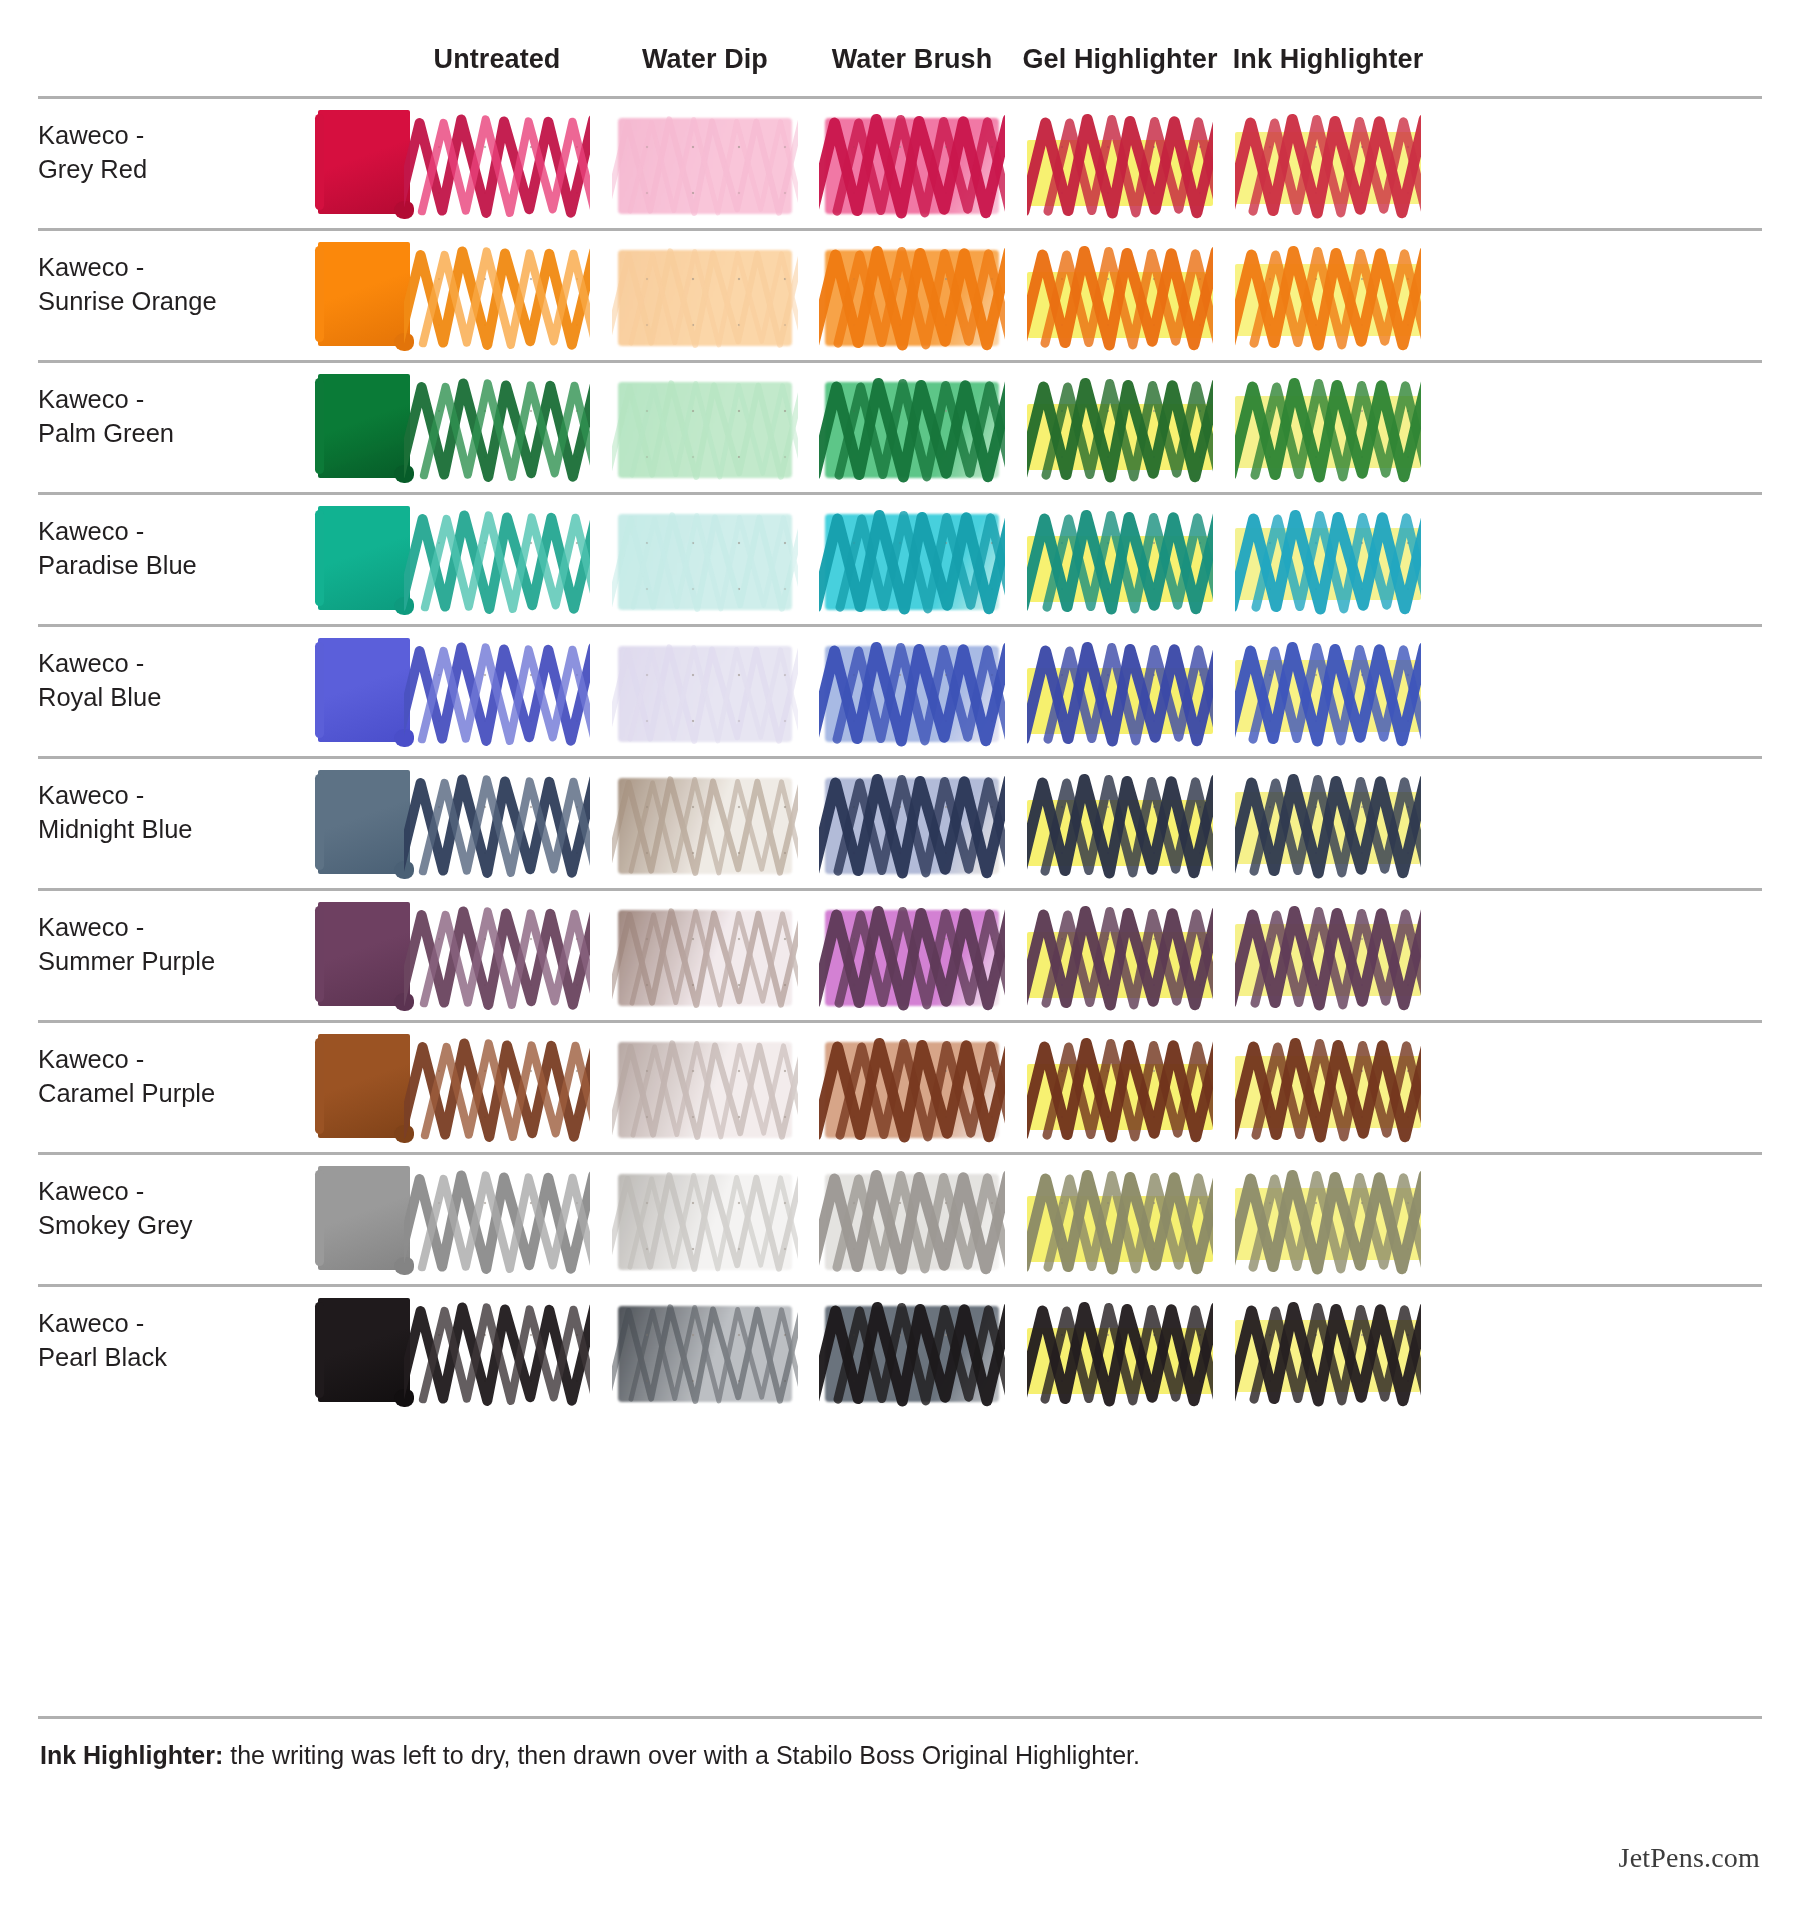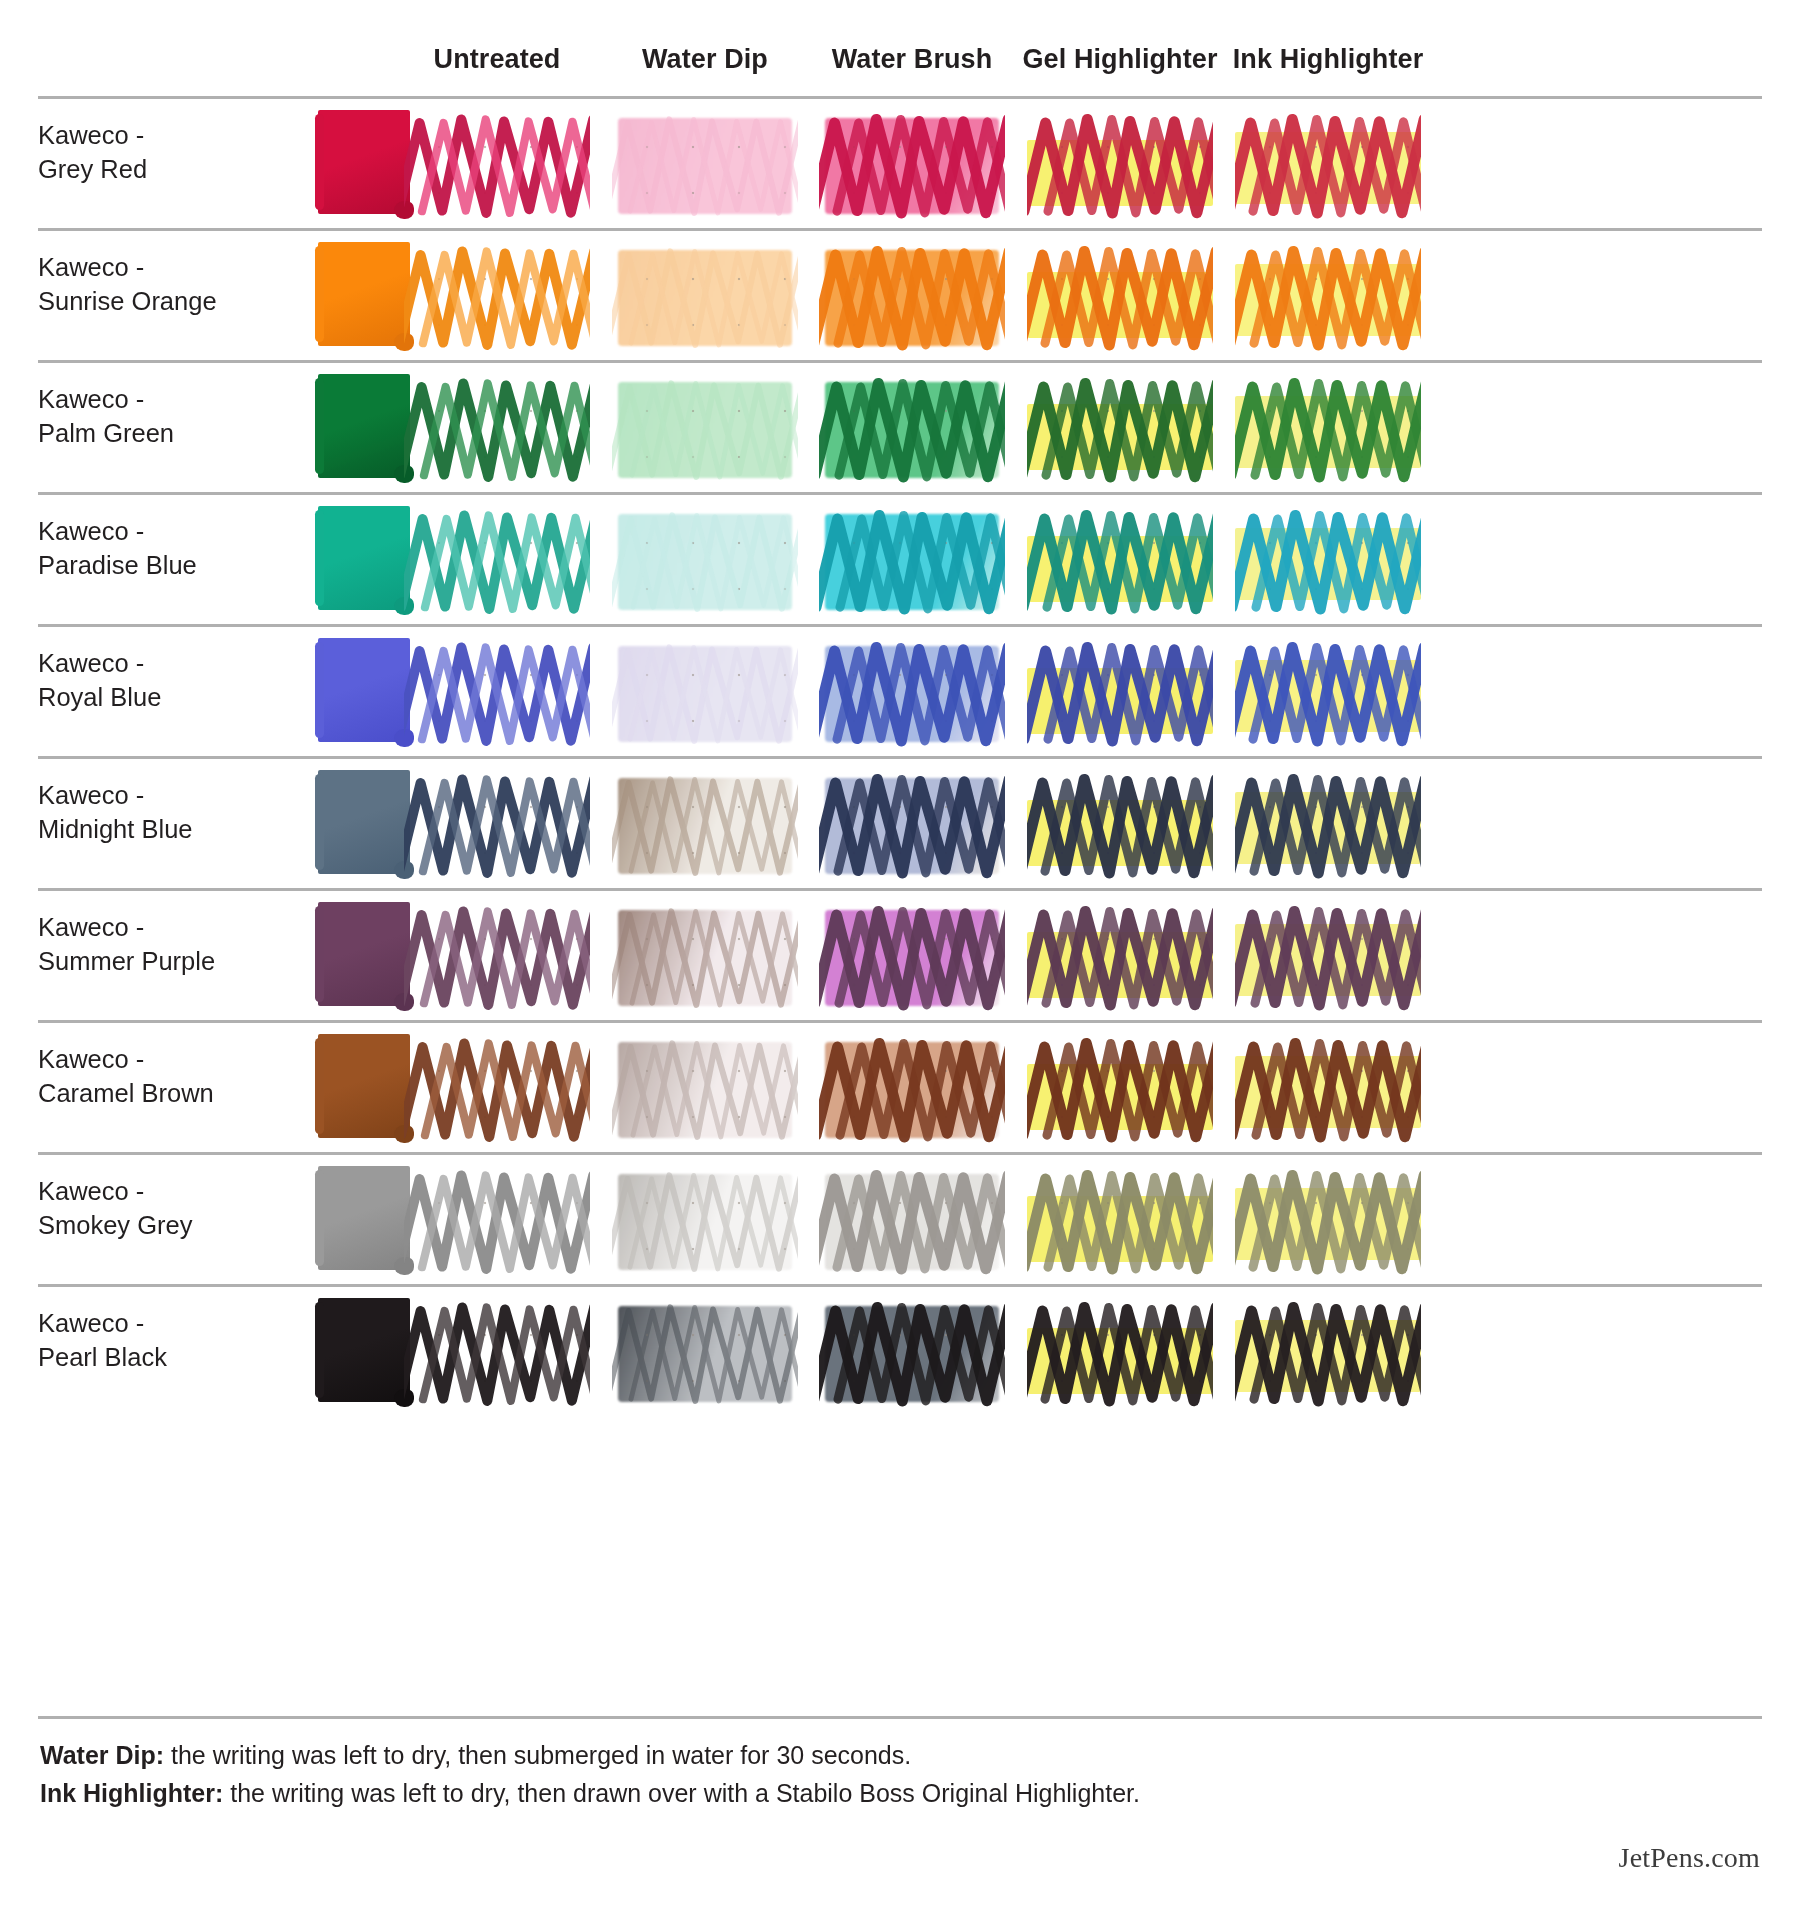--- a/index.html
+++ b/index.html
@@ -525,21 +525,21 @@
             <svg viewBox="0 0 186 110" preserveAspectRatio="none">
               <path d="M -4.0 101.2 L 17.6 13.0 L 40.1 100.6 L 59.3 9.4 L 84.3 102.9 L 102.0 11.5 L 127.2 99.2 L 146.3 11.8 L 168.9 102.7 L 191.2 9.3 L 210.5 100.8 L 235.5 13.0" fill="none" stroke="#603c57" stroke-width="11" stroke-linecap="round" stroke-linejoin="round" opacity="0.96"></path>
               <path d="M 20.0 101.2 L 41.6 13.0 L 63.8 100.6 L 83.7 9.4 L 107.8 102.9 L 126.6 11.5 L 150.7 99.2 L 170.5 11.8 L 192.9 102.7 L 214.9 9.3 L 235.0 100.8 L 258.9 13.0" fill="none" stroke="#603c57" stroke-width="9.02" stroke-linecap="round" stroke-linejoin="round" opacity="0.8"></path>
             </svg>
           </div>
         </div>
       </div>
       <div class="row">
         <div class="name">
           <span class="ln">Kaweco -</span>
-          <span class="ln">Caramel Brown</span>
+          <span class="ln">Caramel Purple</span>
         </div>
         <div class="swatch">
           <div class="body" style="background: linear-gradient(160deg, rgb(154, 83, 36) 0%, rgb(154, 83, 36) 45%, rgb(127, 66, 25) 100%);"></div>
           <div class="edgeL" style="background: rgb(154, 83, 36);"></div>
           <div class="blob" style="background: rgb(127, 66, 25);"></div>
         </div>
         <div class="cell" style="left: 366px; width: 186px;">
           <div class="dots"></div>
           <div class="zig">
             <svg viewBox="0 0 186 110" preserveAspectRatio="none">
@@ -706,18 +706,17 @@
               <path d="M -5.0 101.2 L 16.6 13.0 L 39.1 100.6 L 58.3 9.4 L 83.3 102.9 L 101.0 11.5 L 126.2 99.2 L 145.3 11.8 L 167.9 102.7 L 190.2 9.3 L 209.5 100.8 L 234.5 13.0" fill="none" stroke="#251f21" stroke-width="11" stroke-linecap="round" stroke-linejoin="round" opacity="0.96"></path>
               <path d="M 19.0 101.2 L 40.6 13.0 L 62.8 100.6 L 82.7 9.4 L 106.8 102.9 L 125.6 11.5 L 149.7 99.2 L 169.5 11.8 L 191.9 102.7 L 213.9 9.3 L 234.0 100.8 L 257.9 13.0" fill="none" stroke="#251f21" stroke-width="9.02" stroke-linecap="round" stroke-linejoin="round" opacity="0.8"></path>
             </svg>
           </div>
         </div>
       </div>
     </div>
 
   <div class="foot-rule"></div>
   <div class="notes">
-      <div><b>Water Dip:</b><span> the writing was left to dry, then submerged in water for 30 seconds.</span></div>
       <div><b>Ink Highlighter:</b><span> the writing was left to dry, then drawn over with a Stabilo Boss Original Highlighter.</span></div>
     </div>
   <div class="brand">JetPens.com</div>
 
 </div>
 
 </body></html>

